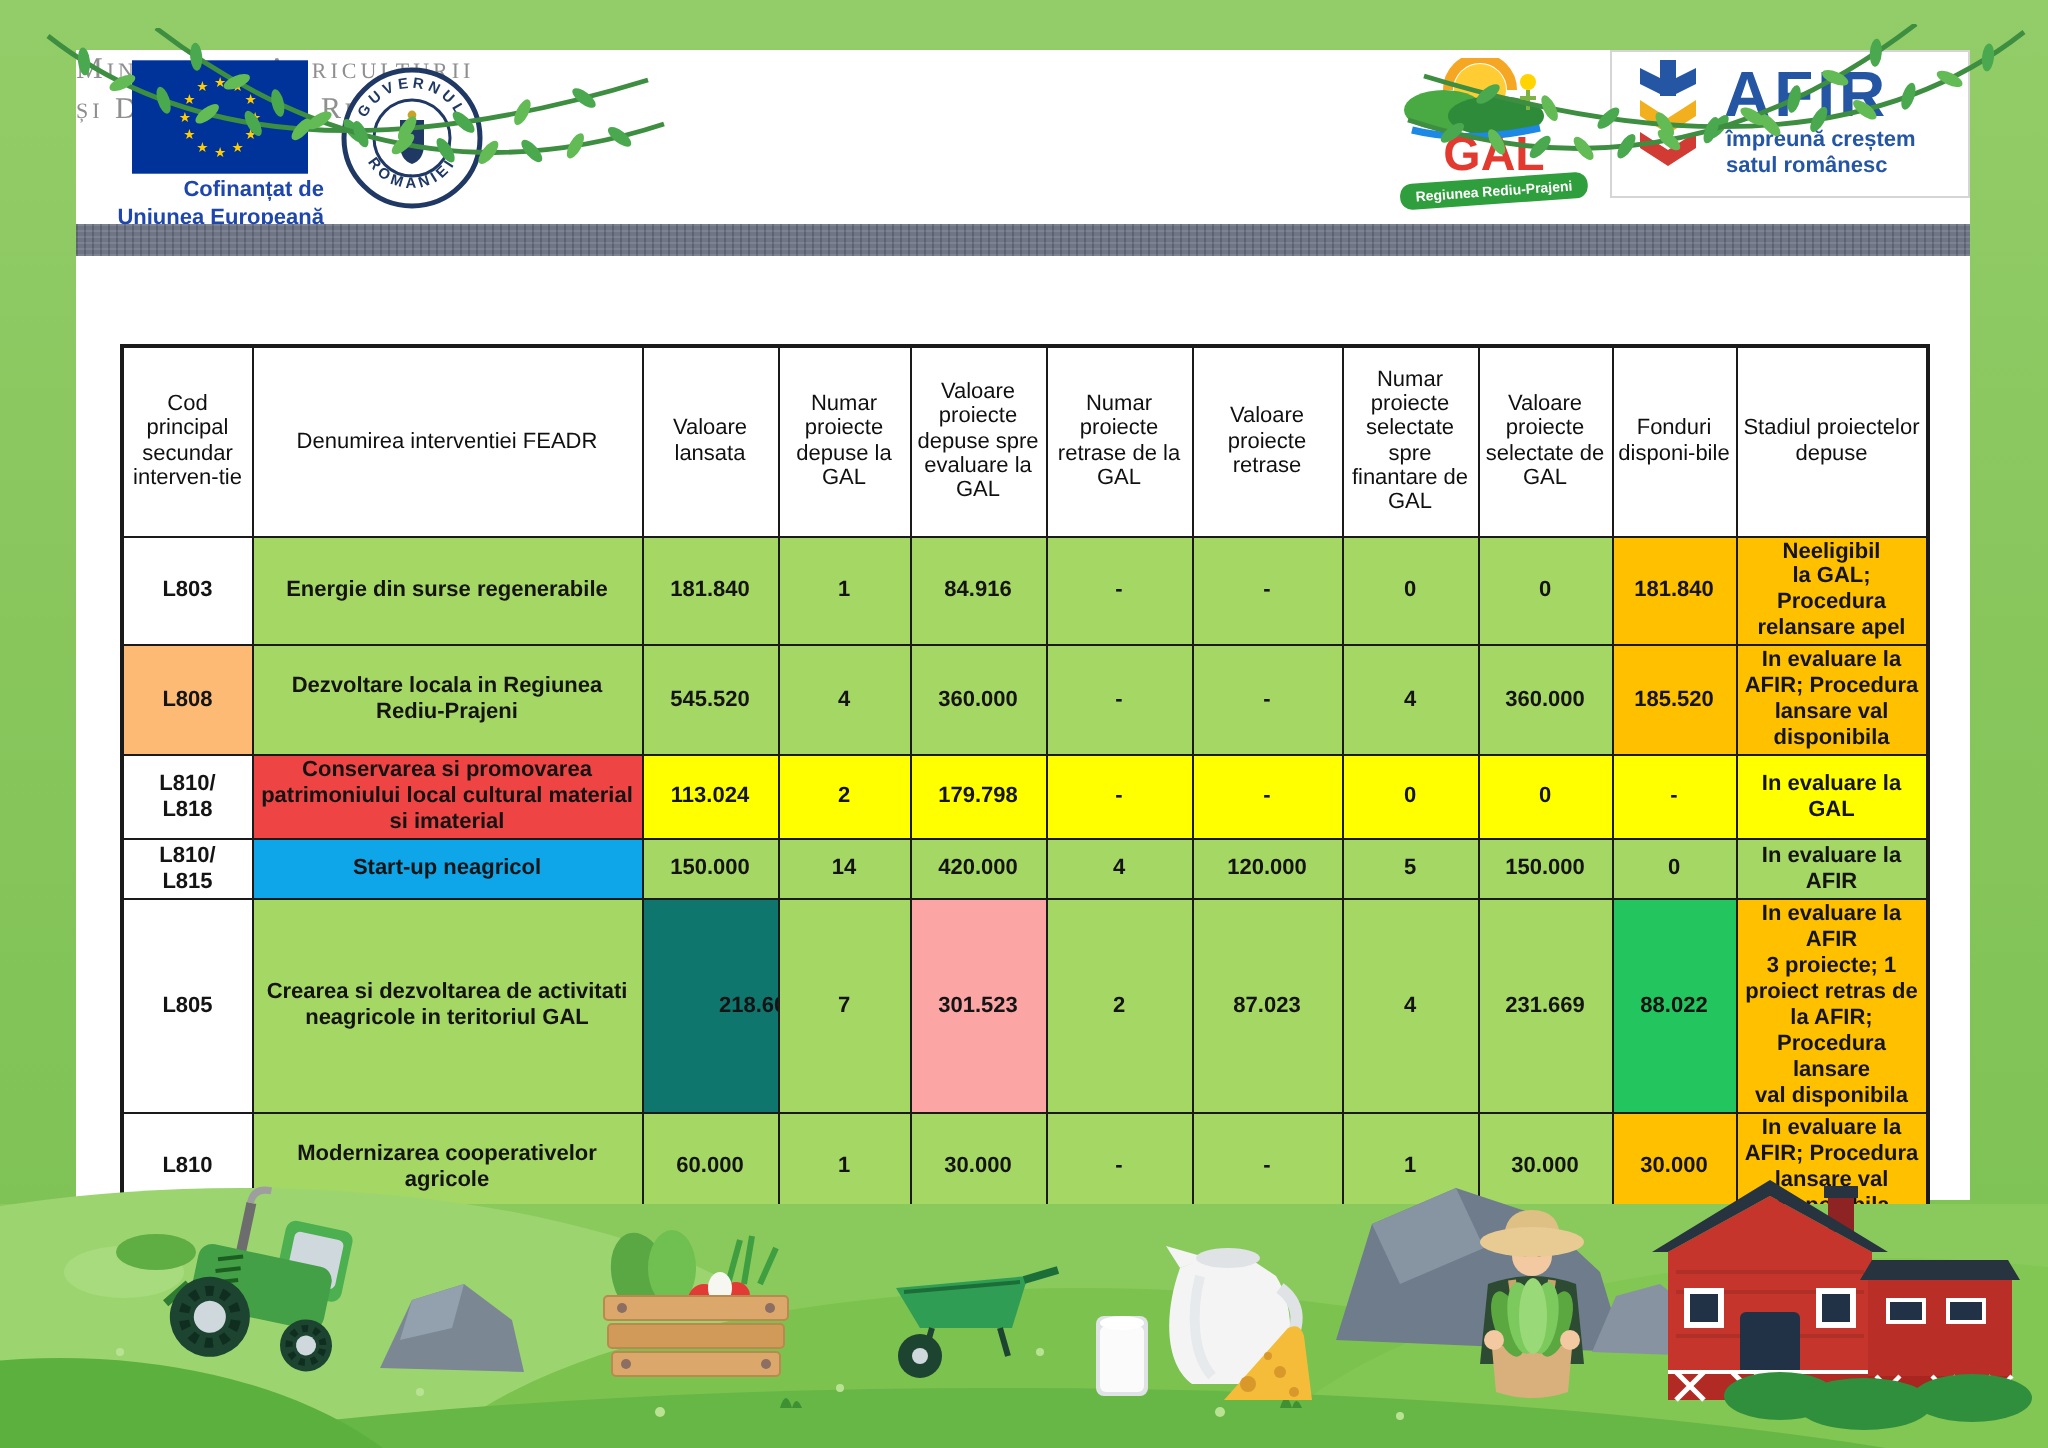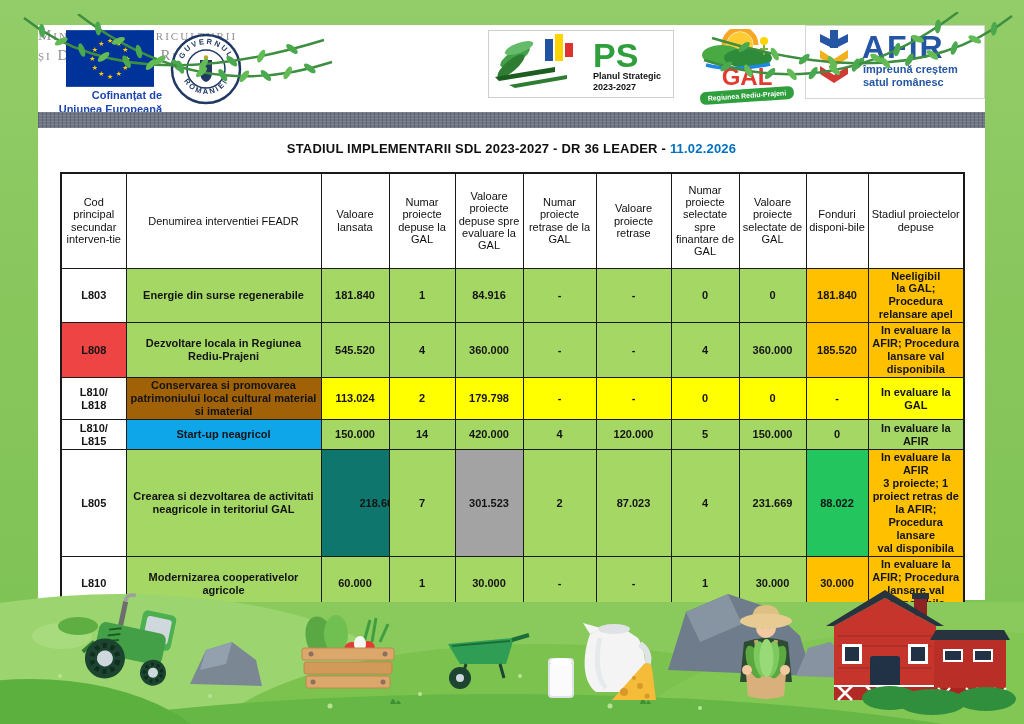--- a/index.html
+++ b/index.html
@@ -85,39 +85,20 @@
           <textPath href="#arcBot" startOffset="50%" text-anchor="middle">ROMÂNIEI</textPath>
         </text>
       </svg>
     </div>
 
     <div class="ministry">
       <div>Ministerul Agriculturii</div>
       <div>și Dezvoltării Rurale</div>
     </div>
 
-    <div class="logo ps-box">
-      <svg width="182" height="64" viewBox="0 0 182 64">
-        <g>
-          <ellipse cx="26" cy="26" rx="17" ry="6" fill="#43a047" transform="rotate(-32 26 26)"></ellipse>
-          <ellipse cx="30" cy="17" rx="15" ry="5" fill="#66bb6a" transform="rotate(-20 30 17)"></ellipse>
-          <ellipse cx="22" cy="35" rx="17" ry="5.5" fill="#2e7d32" transform="rotate(-40 22 35)"></ellipse>
-          <polygon points="6,46 66,36 66,41 10,50" fill="#1b5e20"></polygon>
-          <polygon points="20,54 78,44 78,48 26,57" fill="#2e7d32"></polygon>
-        </g>
-        <g>
-          <rect x="56" y="8" width="8" height="22" fill="#2253a3"></rect>
-          <rect x="66" y="3" width="8" height="27" fill="#ffd400"></rect>
-          <rect x="76" y="12" width="8" height="14" fill="#e03131"></rect>
-        </g>
-        <text x="104" y="36" font-size="34" font-weight="bold" fill="#2f9e3c">PS</text>
-        <text x="104" y="48" font-size="9" font-weight="bold" fill="#111">Planul Strategic</text>
-        <text x="104" y="59" font-size="9" font-weight="bold" fill="#111">2023-2027</text>
-      </svg>
-    </div>
 
     <div class="logo gal">
       <svg width="98" height="76" viewBox="0 0 98 76">
         <g>
           <circle cx="42" cy="16" r="13" fill="#ffcc33"></circle>
           <path d="M26,16 A16,16 0 0 1 58,16" fill="none" stroke="#f5a623" stroke-width="5"></path>
           <ellipse cx="24" cy="26" rx="20" ry="10" fill="#49a942"></ellipse>
           <ellipse cx="50" cy="29" rx="24" ry="10" fill="#2e8b3a"></ellipse>
           <path d="M8,36 Q36,43 72,35" fill="none" stroke="#1e88e5" stroke-width="3.5"></path>
           <circle cx="66" cy="12" r="4" fill="#ffd400"></circle>
@@ -141,23 +122,20 @@
           <polygon points="14,40 28,49 42,40 42,48 28,57 14,48" fill="#d23b33"></polygon>
         </g>
         <text x="56" y="32" font-size="32" font-weight="bold" fill="#2456a4" letter-spacing="2">AFIR</text>
         <text x="57" y="47" font-size="11" font-weight="bold" fill="#2456a4">împreună creștem</text>
         <text x="57" y="60" font-size="11" font-weight="bold" fill="#2456a4">satul românesc</text>
       </svg>
     </div>
 
     <div class="gray-bar" style="background-color: rgb(110, 117, 133);"></div>
 
-    <div class="title">
-      <span>STADIUL IMPLEMENTARII SDL 2023-2027 - DR 36 LEADER - </span><span class="date" style="color: rgb(0, 112, 192);">11.02.2026</span>
-    </div>
 
     <table class="data">
       <colgroup>
         <col style="width:65px">
           <col style="width:195px">
           <col style="width:68px">
           <col style="width:66px">
         <col style="width:68px">
           <col style="width:73px">
           <col style="width:75px">
@@ -191,39 +169,39 @@
             <td style="background-color: rgb(165, 215, 101);">-</td>
             <td style="background-color: rgb(165, 215, 101);">-</td>
             <td style="background-color: rgb(165, 215, 101);">0</td>
             <td style="background-color: rgb(165, 215, 101);">0</td>
             <td style="background-color: rgb(255, 192, 0);">181.840</td>
             <td class="status" style="background-color: rgb(255, 192, 0);">Neeligibil
 la GAL; Procedura
 relansare apel</td>
           </tr>
           <tr style="height: 52px;">
-            <td style="background-color: #ef4444;">L808</td>
+            <td style="background-color: #fdba74;">L808</td>
             <td class="left" style="background-color: rgb(165, 215, 101);">Dezvoltare locala in Regiunea Rediu-Prajeni</td>
             <td style="background-color: rgb(165, 215, 101);">545.520</td>
             <td style="background-color: rgb(165, 215, 101);">4</td>
             <td style="background-color: rgb(165, 215, 101);">360.000</td>
             <td style="background-color: rgb(165, 215, 101);">-</td>
             <td style="background-color: rgb(165, 215, 101);">-</td>
             <td style="background-color: rgb(165, 215, 101);">4</td>
             <td style="background-color: rgb(165, 215, 101);">360.000</td>
             <td style="background-color: rgb(255, 192, 0);">185.520</td>
             <td class="status" style="background-color: rgb(255, 192, 0);">In evaluare la
 AFIR; Procedura
 lansare val
 disponibila</td>
           </tr>
           <tr style="height: 42px;">
             <td style="background-color: rgb(255, 255, 255);">L810/
 L818</td>
-            <td class="left" style="background-color: #a16207;">Conservarea si promovarea patrimoniului local cultural material si imaterial</td>
+            <td class="left" style="background-color: #ef4444;">Conservarea si promovarea patrimoniului local cultural material si imaterial</td>
             <td style="background-color: rgb(255, 255, 0);">113.024</td>
             <td style="background-color: rgb(255, 255, 0);">2</td>
             <td style="background-color: rgb(255, 255, 0);">179.798</td>
             <td style="background-color: rgb(255, 255, 0);">-</td>
             <td style="background-color: rgb(255, 255, 0);">-</td>
             <td style="background-color: rgb(255, 255, 0);">0</td>
             <td style="background-color: rgb(255, 255, 0);">0</td>
             <td style="background-color: rgb(255, 255, 0);">-</td>
             <td class="left status" style="background-color: rgb(255, 255, 0);">In evaluare la GAL</td>
           </tr>
@@ -239,21 +217,21 @@
             <td style="background-color: rgb(165, 215, 101);">5</td>
             <td style="background-color: rgb(165, 215, 101);">150.000</td>
             <td style="background-color: rgb(165, 215, 101);">0</td>
             <td class="left status" style="background-color: rgb(165, 215, 101);">In evaluare la AFIR</td>
           </tr>
           <tr style="height: 78px;">
             <td style="background-color: rgb(255, 255, 255);">L805</td>
             <td class="left" style="background-color: rgb(165, 215, 101);">Crearea si dezvoltarea de activitati neagricole in teritoriul GAL</td>
             <td style="background-color: #0f766e; padding-left: 38px;">218.600</td>
             <td style="background-color: rgb(165, 215, 101);">7</td>
-            <td style="background-color: #a3a3a3; margin-left: 21px;">301.523</td>
+            <td style="background-color: #fca5a5; margin-left: 21px;">301.523</td>
             <td style="background-color: rgb(165, 215, 101);">2</td>
             <td style="background-color: rgb(165, 215, 101);">87.023</td>
             <td style="background-color: rgb(165, 215, 101);">4</td>
             <td style="background-color: rgb(165, 215, 101);">231.669</td>
             <td style="background-color: #22c55e;">88.022</td>
             <td class="status" style="background-color: rgb(255, 192, 0);">In evaluare la AFIR
 3 proiecte; 1
 proiect retras de
 la AFIR;
 Procedura lansare

